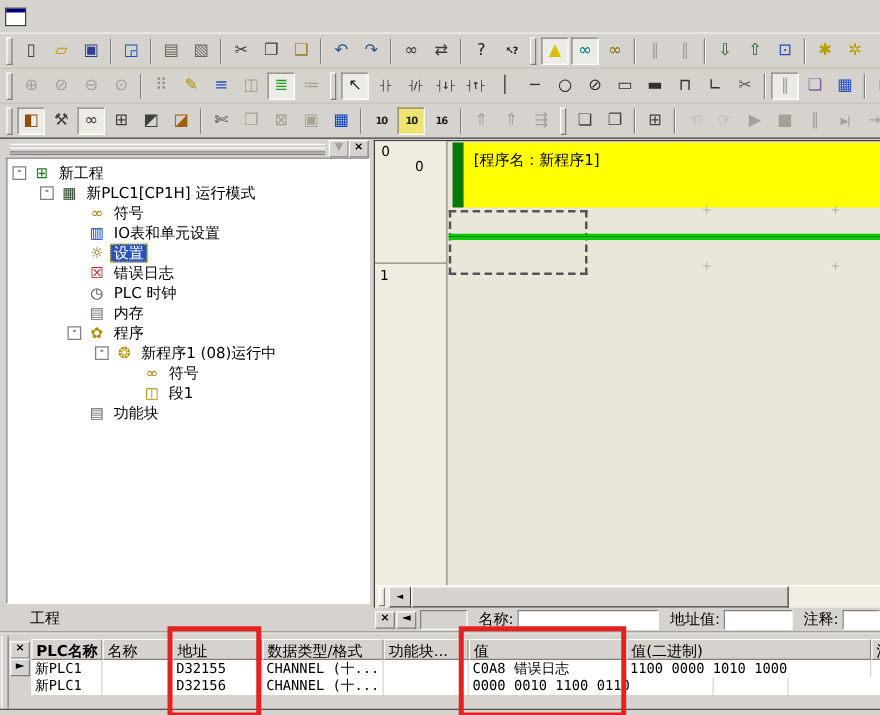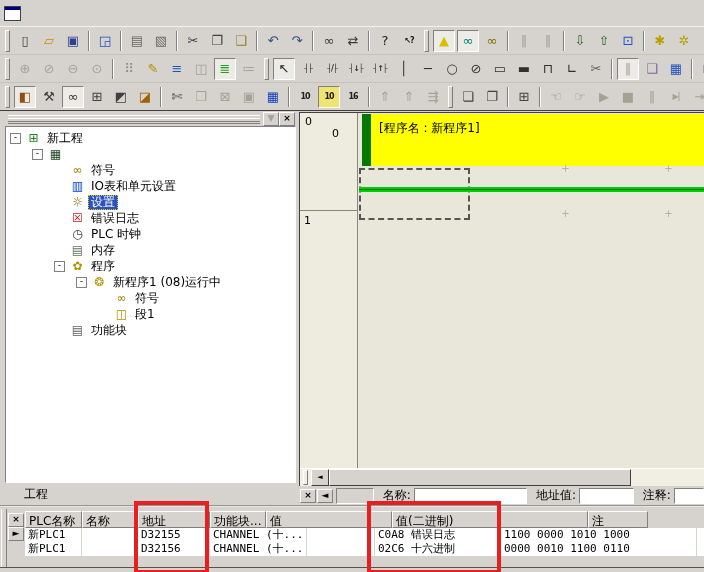--- a/index.html
+++ b/index.html
@@ -384,20 +384,21 @@
   </div>
   <div id="tree-box">
       <div class="tree-row" style="padding-left: 4px;">
         <span class="expander">-</span>
         <span class="tree-icon" style="color: rgb(32, 128, 32);">⊞</span>
         <span class="tree-label">新工程</span>
       </div>
       <div class="tree-row" style="padding-left: 26px;">
         <span class="expander">-</span>
         <span class="tree-icon" style="color: rgb(32, 64, 32);">▦</span>
+        <span class="tree-label">新PLC1[CP1H] 运行模式</span>
       </div>
       <div class="tree-row" style="padding-left: 48px;">
         <span class="expander-space"></span>
         <span class="tree-icon" style="color: rgb(160, 128, 0);">∞</span>
         <span class="tree-label">符号</span>
       </div>
       <div class="tree-row" style="padding-left: 48px;">
         <span class="expander-space"></span>
         <span class="tree-icon" style="color: rgb(0, 64, 192);">▥</span>
         <span class="tree-label">IO表和单元设置</span>
@@ -490,24 +491,25 @@
   <span class="info-label">注释:</span>
   <span class="sunken" id="info-comment-input"></span>
 </div>
 
 <div id="watch-panel">
   <div id="watch-grip"></div>
   <span class="mini-btn" id="watch-close-btn">×</span>
   <span class="mini-btn" id="watch-expand-btn">►</span>
   <div id="watch-table">
     <div id="watch-head">
-        <div class="wcell whead" style="width: 57px;">PLC名称</div>
+        <div class="wcell whead" style="width: 57px; font-weight: bold;">PLC名称</div>
         <div class="wcell whead" style="width: 56px;">名称</div>
         <div class="wcell whead" style="width: 72px;">地址</div>
-        <div class="wcell whead" style="width: 56px;">功能块...</div>
+        <div class="wcell whead" style="width: 97px;">数据类型/格式</div>
+        <div class="wcell whead" style="width: 68px;">功能块...</div>
         <div class="wcell whead" style="width: 126px;">值</div>
         <div class="wcell whead" style="width: 196px;">值(二进制)</div>
         <div class="wcell whead" style="width: 60px;">注</div>
       </div>
     <div id="watch-body">
         <div class="wrow">
           <div class="wcell" style="width: 57px;">新PLC1</div>
           <div class="wcell" style="width: 56px;"></div>
           <div class="wcell" style="width: 72px;">D32155</div>
           <div class="wcell" style="width: 97px;">CHANNEL (十...</div>
@@ -515,21 +517,20 @@
           <div class="wcell" style="width: 126px;">C0A8 错误日志</div>
           <div class="wcell" style="width: 196px;">1100 0000 1010 1000</div>
           <div class="wcell" style="width: 60px;"></div>
         </div>
         <div class="wrow">
           <div class="wcell" style="width: 57px;">新PLC1</div>
           <div class="wcell" style="width: 56px;"></div>
           <div class="wcell" style="width: 72px;">D32156</div>
           <div class="wcell" style="width: 97px;">CHANNEL (十...</div>
           <div class="wcell" style="width: 68px;"></div>
-          <div class="wcell" style="width: 126px;">02C6 十六进制</div>
           <div class="wcell" style="width: 196px;">0000 0010 1100 0110</div>
           <div class="wcell" style="width: 60px;"></div>
         </div>
       </div>
   </div>
 </div>
 
 <div class="red-box" id="red-box-address"></div>
 <div class="red-box" id="red-box-value"></div>
 

